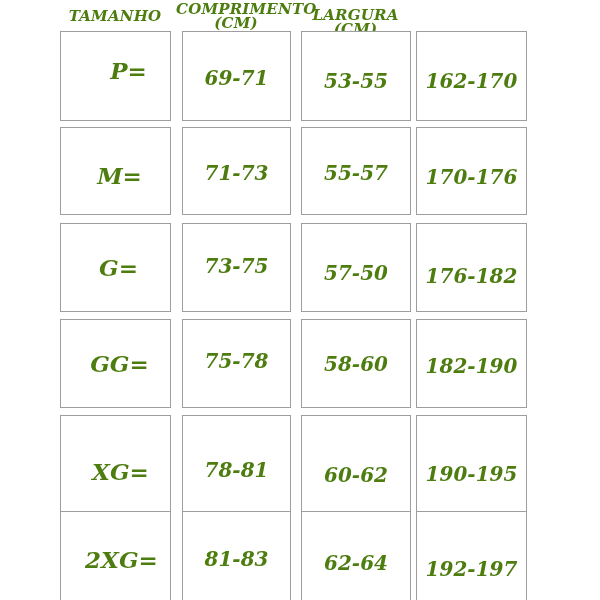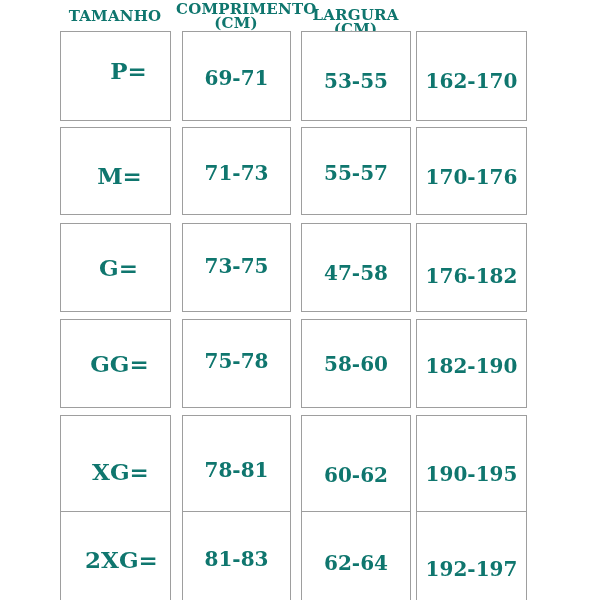--- a/index.html
+++ b/index.html
@@ -8,21 +8,22 @@
     background: #ffffff;
   }
   .canvas {
     position: relative;
     width: 600px;
     height: 600px;
     background: #ffffff;
     overflow: hidden;
     font-family: "DejaVu Serif", serif;
     font-weight: 700;
-    color: #0f766e;
+    color: #4d7c0f;
+    font-style: italic;
   }
   .col-header {
     position: absolute;
     text-align: center;
     font-size: 15px;
     line-height: 14px;
     white-space: pre-line;
     letter-spacing: 0.2px;
   }
   .h1 { left: 58px;  width: 114px; top: 9px; }
@@ -91,21 +92,21 @@
       <div class="cell r1 c3 val">
         <span class="cell-text" style="transform: translate(0px, 6px);">170-176</span>
       </div>
       <div class="cell r2 c0 size">
         <span class="cell-text" style="transform: translate(3px, 0px);">G=</span>
       </div>
       <div class="cell r2 c1 val">
         <span class="cell-text" style="transform: translate(0px, -2px);">73-75</span>
       </div>
       <div class="cell r2 c2 val">
-        <span class="cell-text" style="transform: translate(0px, 5px);">47-58</span>
+        <span class="cell-text" style="transform: translate(0px, 5px);">57-50</span>
       </div>
       <div class="cell r2 c3 val">
         <span class="cell-text" style="transform: translate(0px, 8px);">176-182</span>
       </div>
       <div class="cell r3 c0 size">
         <span class="cell-text" style="transform: translate(4px, 0px);">GG=</span>
       </div>
       <div class="cell r3 c1 val">
         <span class="cell-text" style="transform: translate(0px, -3px);">75-78</span>
       </div>

